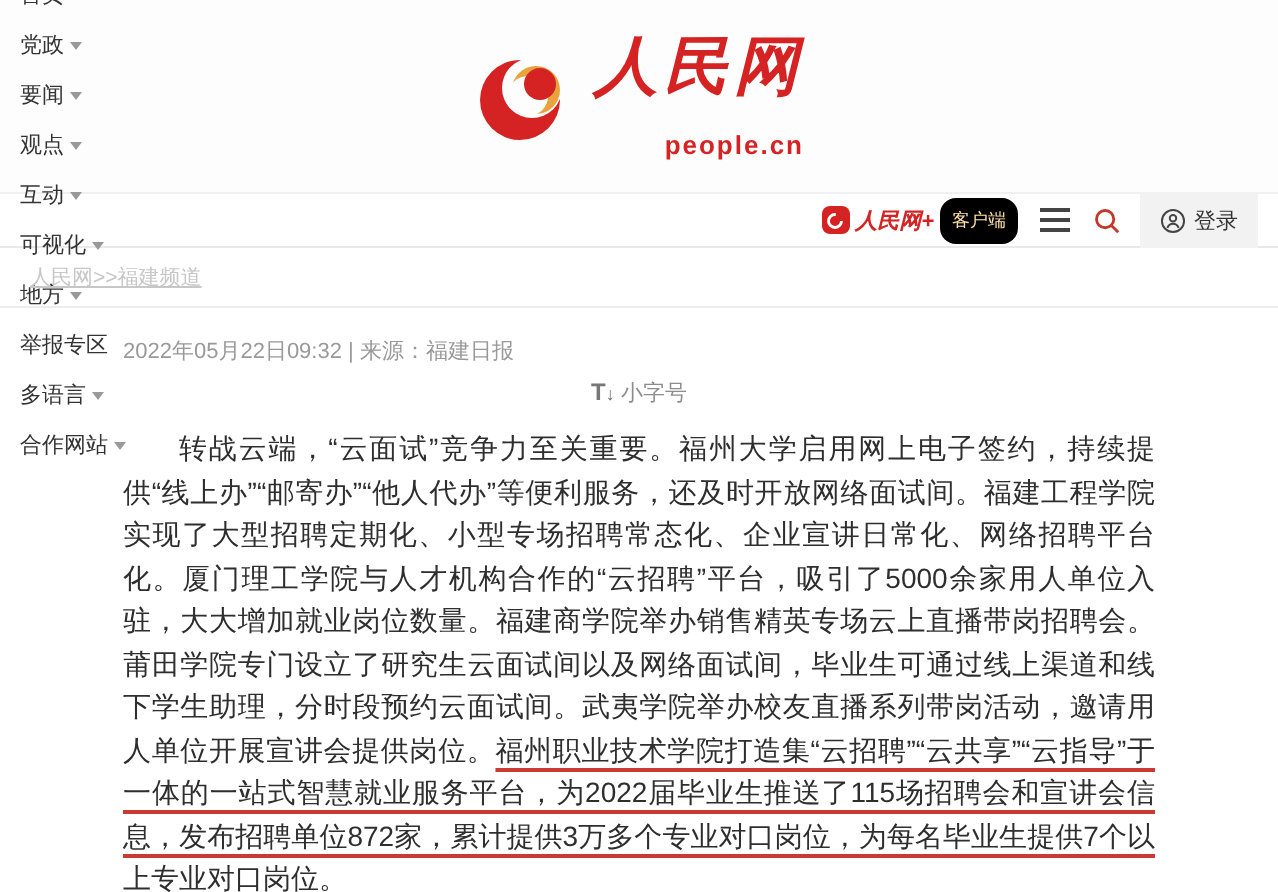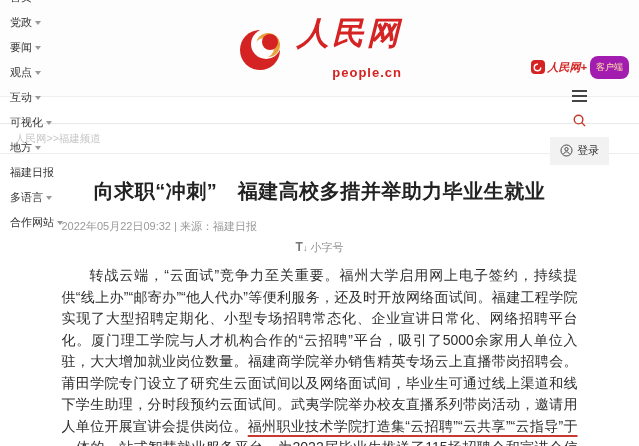--- a/index.html
+++ b/index.html
@@ -13,32 +13,32 @@
   .logo-text { display:flex; flex-direction:column; align-items:flex-end; }
   .logo-main { color:#d42322; font-size:32px; font-weight:bold; font-style:italic; letter-spacing:3px; line-height:34px; }
   .logo-sub { color:#d42322; font-size:13px; font-weight:bold; letter-spacing:1px; margin-top:15px; }
 
   
   .navbar { height:28px; display:flex; align-items:center; justify-content:space-between;
             padding:0 10px; border-top:1px solid #f0f0f0; border-bottom:1px solid #e9e9e9; background:#fff; }
   .nav-left { display:flex; align-items:flex-start; gap:10px;flex-direction:column; }
   .nav-item { display:flex; align-items:center; gap:3px; font-size:11px; color:#333; cursor:pointer; white-space:nowrap; }
   .caret { width:0; height:0; border:3px solid transparent; border-top:4px solid #999; margin-top:4px; }
-  .nav-right { display:flex; align-items:center; gap:9px;flex-direction:column; }
+  .nav-right { display:flex; align-items:center; gap:9px; }
   .app-badge { display:flex; align-items:center; gap:3px; cursor:pointer; }
   .badge-icon { width:14px; height:14px; background:#d42322; border-radius:4px; display:flex; align-items:center; justify-content:center; }
   .badge-brand { color:#d42322; font-size:11px; font-weight:bold; font-style:italic; }
-  .badge-tag { background:#a21caf; color:#ffe0a6; font-size:9px; padding:5px 6px; border-radius:8px; }
+  .badge-tag { background:#000000; color:#ffe0a6; font-size:9px; padding:5px 6px; border-radius:8px; }
   .hamburger { display:flex; flex-direction:column; gap:3px; cursor:pointer; padding:2px; }
   .hamburger span { display:block; width:15px; height:2px; background:#444; }
   .search-btn { cursor:pointer; display:flex; align-items:center; }
   .login { display:flex; align-items:center; gap:4px; background:#f2f2f2; height:28px; padding:0 10px; font-size:11px; color:#333; cursor:pointer;font-family:Liberation Serif, serif; }
 
   
-  .breadcrumb-row { padding:8px 15px 7px; font-size:10.5px; color:#c7c7c7; border-bottom:1px solid #ededed; }
+  .breadcrumb-row { padding:8px 15px 7px; font-size:10.5px; color:#c7c7c7; border-bottom:1px solid #ededed;text-decoration:underline; }
 
   
   .article { width:516px; margin:0 auto; }
   .article-title { margin-top:24px; text-align:center; font-size:20px; font-weight:bold; color:#222; letter-spacing:0.5px; }
   .article-meta { margin-top:14px; font-size:11px; color:#999; }
   .font-size-ctrl { margin-top:6px; text-align:center; font-size:11px; color:#8d8d8d; cursor:pointer; }
   .font-size-ctrl .t-icon { font-weight:bold; font-size:12px; color:#777; }
   .font-size-ctrl .t-arrow { font-size:9px; color:#777; }
   .article-body { margin-top:10px; font-size:14px; line-height:21.5px; color:#2e2e2e;
                   text-align:justify; text-indent:2em; }
@@ -88,21 +88,21 @@
       </div>
       <div class="nav-item">
         <span>可视化</span>
         <i class="caret"></i>
       </div>
       <div class="nav-item">
         <span>地方</span>
         <i class="caret"></i>
       </div>
       <div class="nav-item">
-        <span>福建日报</span>
+        <span>举报专区</span>
       </div>
       <div class="nav-item">
         <span>多语言</span>
         <i class="caret"></i>
       </div>
       <div class="nav-item">
         <span>合作网站</span>
         <i class="caret"></i>
       </div>
     </div>
@@ -137,21 +137,20 @@
         <span>登录</span>
       </div>
     </div>
   </div>
 
   <div class="breadcrumb-row">
     <span>人民网&gt;&gt;福建频道</span>
   </div>
 
   <div class="article">
-    <h1 class="article-title">向求职“冲刺”　福建高校多措并举助力毕业生就业</h1>
     <div class="article-meta">2022年05月22日09:32  |  来源：福建日报</div>
     <div class="font-size-ctrl">
       <span class="t-icon">T</span><span class="t-arrow">↓</span>
       <span>小字号</span>
     </div>
     <p class="article-body"><span>转战云端，“云面试”竞争力至关重要。福州大学启用网上电子签约，持续提供“线上办”“邮寄办”“他人代办”等便利服务，还及时开放网络面试间。福建工程学院实现了大型招聘定期化、小型专场招聘常态化、企业宣讲日常化、网络招聘平台化。厦门理工学院与人才机构合作的“云招聘”平台，吸引了5000余家用人单位入驻，大大增加就业岗位数量。福建商学院举办销售精英专场云上直播带岗招聘会。莆田学院专门设立了研究生云面试间以及网络面试间，毕业生可通过线上渠道和线下学生助理，分时段预约云面试间。武夷学院举办校友直播系列带岗活动，邀请用人单位开展宣讲会提供岗位。</span><span class="hl-underline">福州职业技术学院打造集“云招聘”“云共享”“云指导”于一体的一站式智慧就业服务平台，为2022届毕业生推送了115场招聘会和宣讲会信息，发布招聘单位872家，累计提供3万多个专业对口岗位，为每名毕业生提供7个以上专业对口岗位。</span></p>
   </div>
 
 </div>
 

